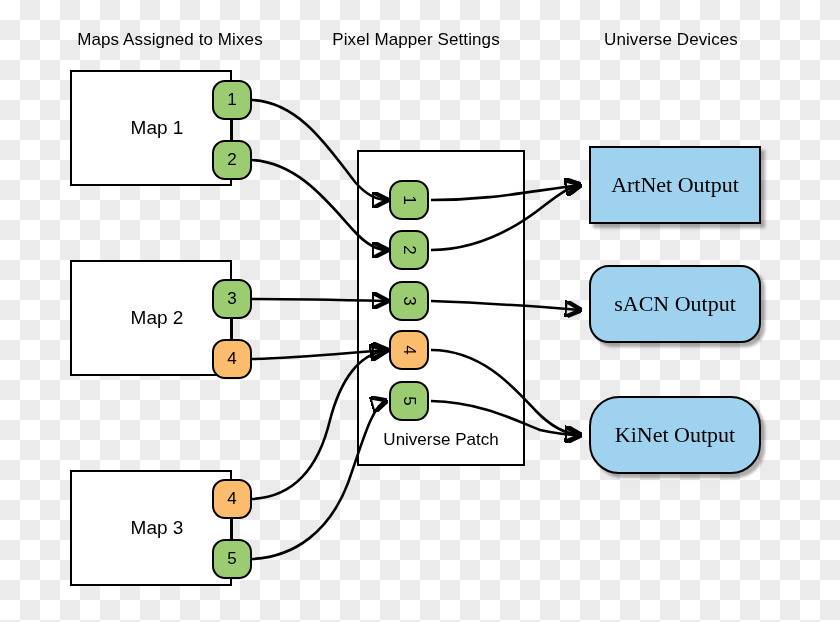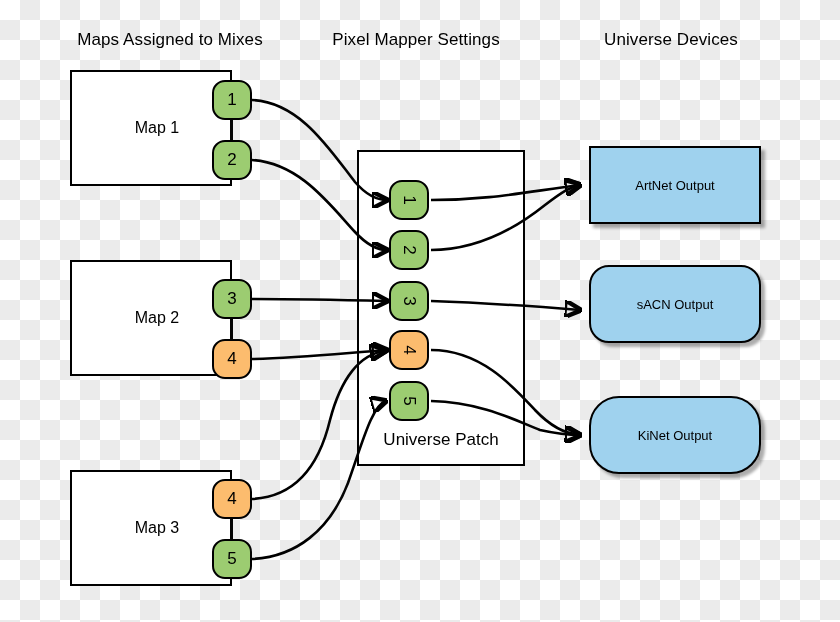--- a/index.html
+++ b/index.html
@@ -39,21 +39,21 @@
     border: 2.5px solid #000000;
     box-sizing: border-box;
   }
   .map-label {
     position: absolute;
     left: 0;
     right: 0;
     top: 50%;
     transform: translateY(-50%);
     text-align: center;
-    font-size: 16px;
+    font-size: 19px;
     color: #000000;
     padding-left: 12px;
   }
   
   .patch-box {
     position: absolute;
     background: #ffffff;
     border: 2.5px solid #000000;
     box-sizing: border-box;
   }
@@ -88,24 +88,25 @@
   .device-box {
     position: absolute;
     width: 172px;
     height: 78px;
     background: #9fd2ee;
     border: 2.5px solid #000000;
     box-sizing: border-box;
     display: flex;
     align-items: center;
     justify-content: center;
-    font-size: 13px;
+    font-size: 22px;
     color: #000000;
     box-shadow: 4px 4px 3px rgba(0,0,0,0.32);
     z-index: 4;
+    font-family: Liberation Serif, serif;
   }
   
   #edges {
     position: absolute;
     left: 0;
     top: 0;
     width: 840px;
     height: 622px;
     z-index: 2;
     pointer-events: none;

